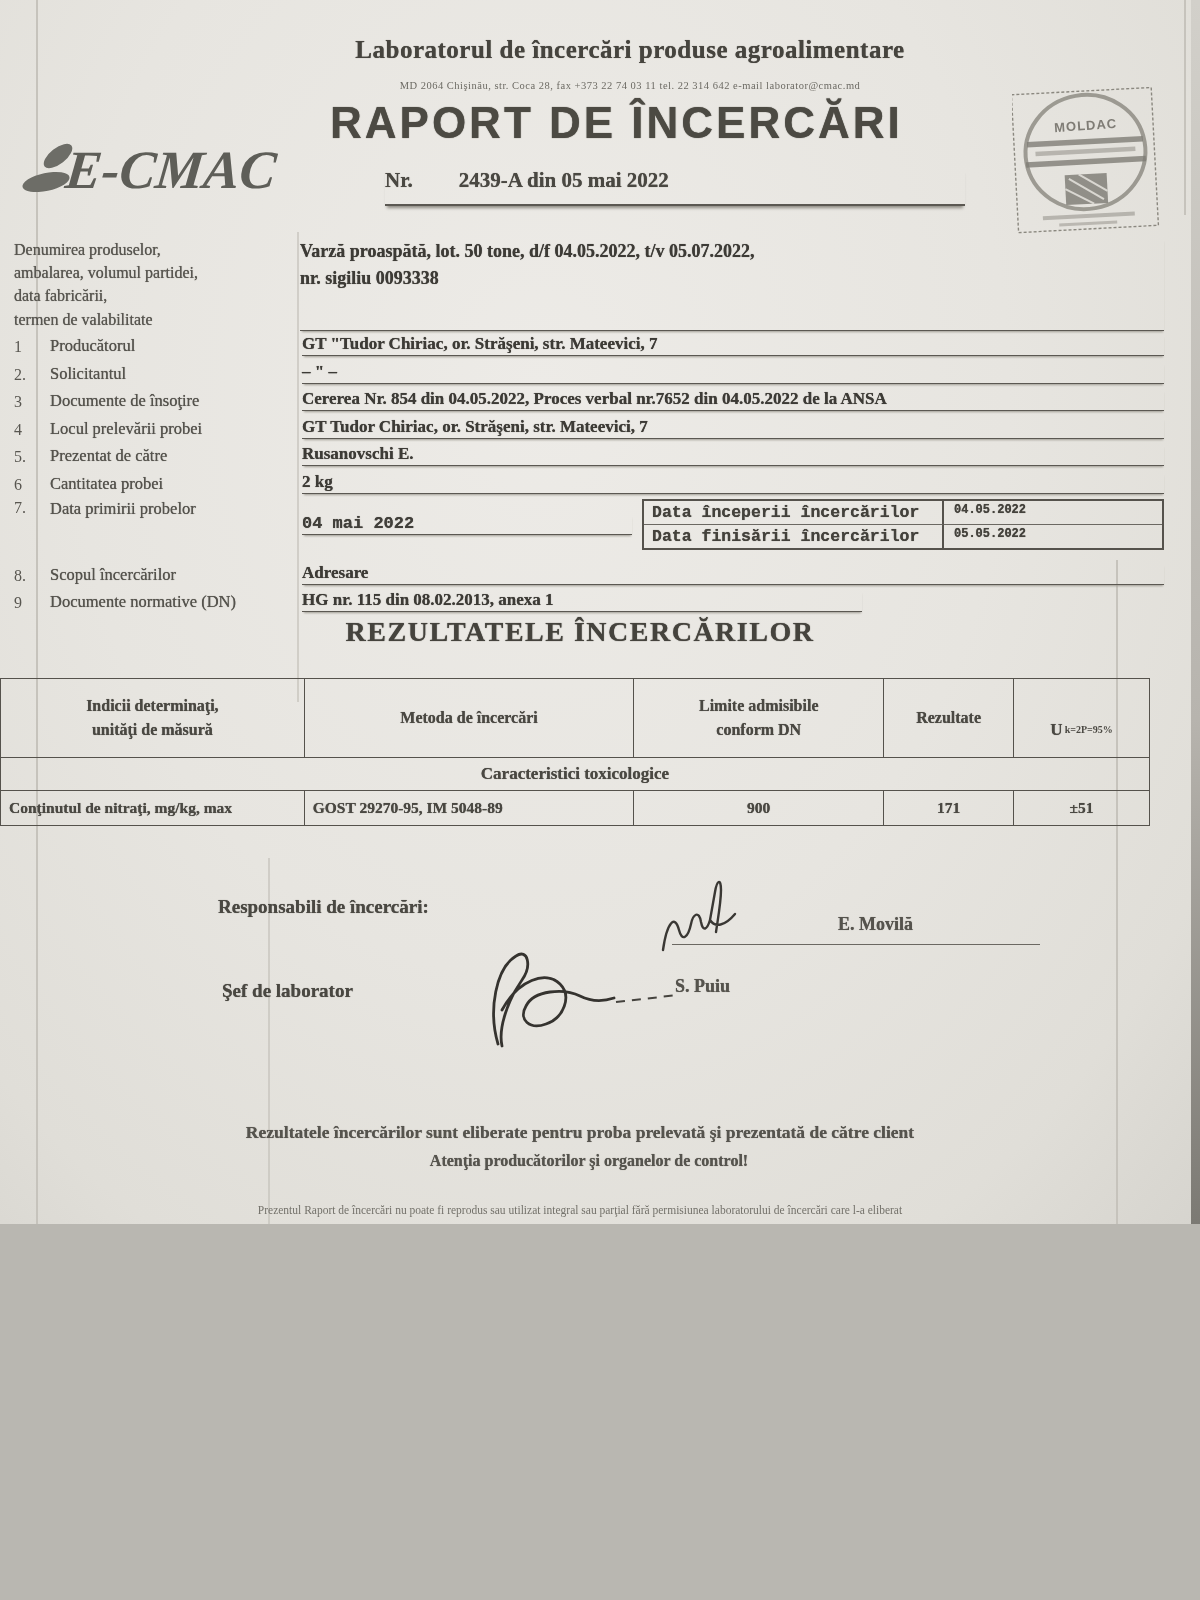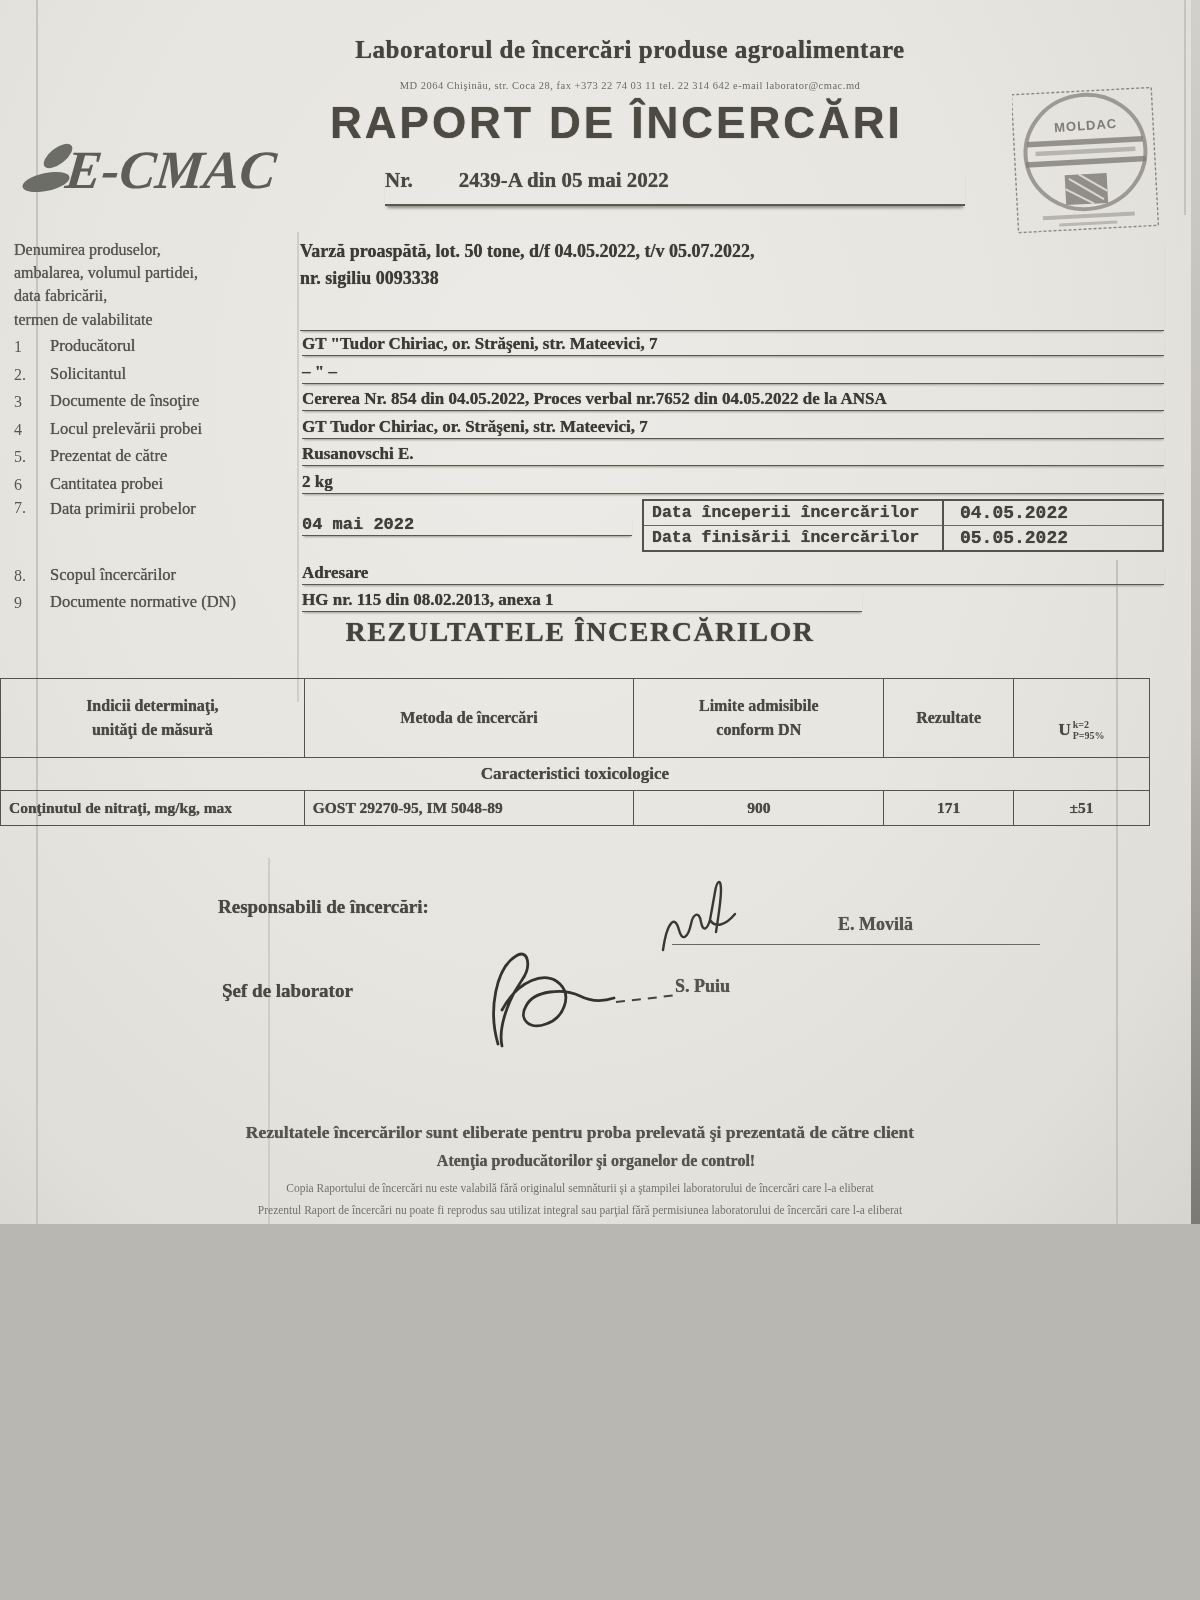--- a/index.html
+++ b/index.html
@@ -25,40 +25,40 @@
     border-bottom:1.6px solid #5b5852;box-shadow:0 2.5px 2px -1.5px #a09d94;}
   .flist{left:14px;top:334px;width:1150px;display:flex;flex-direction:column;}
   .frow{display:flex;align-items:flex-end;min-height:22px;margin-bottom:5.5px;}
   .fno{width:36px;font-size:16px;color:#585650;}
   .flabel{width:252px;font-size:16.5px;color:#55534d;}
   .fvalue{flex:1;font-size:17px;font-weight:700;color:#3d3b36;padding-bottom:1px;}
   .fvalue7{flex:1;display:flex;align-items:center;font-family:Liberation Mono, monospace;}
   .v7{width:330px;font-size:17px;font-weight:700;padding-bottom:1px;}
   .datebox{flex:1;margin-left:10px;display:grid;grid-template-columns:1fr 218px;border:2px solid #55524c;}
   .db-l{padding:2px 8px;font-size:16.5px;font-weight:700;border-right:2px solid #55524c;color:#44423c;}
-  .db-v{padding:2px 16px;font-size:18px;font-weight:700;color:#44423c;}
+  .db-v{padding:2px 10px;font-size:12px;font-weight:700;color:#44423c;}
   .db-l.r1,.db-v.r1{border-bottom:1px solid #6b6862;}
   
   .res-title{left:0;top:616px;width:1160px;text-align:center;font-size:28px;font-weight:700;letter-spacing:1.5px;color:#45433d;text-shadow:0 0 1px #45433d;}
   table.res{position:absolute;left:0;top:678px;width:1150px;border-collapse:collapse;}
   table.res th,table.res td{border:1.8px solid #55524c;color:#4a4842;}
   table.res th{font-size:16px;font-weight:700;padding:14px 8px;white-space:pre-line;line-height:1.5;}
   td.group{text-align:center;font-size:17px;font-weight:700;padding:6px;}
   td.cell{font-size:15.5px;font-weight:700;padding:8px 8px;}
   td.c{text-align:center;}
   .ucol{display:inline-flex;align-items:center;}
-  .ustack{display:inline-flex;flex-direction:column;font-size:10px;line-height:1.1;margin-left:2px;text-align:left;}
+  .ustack{display:inline-flex;font-size:10px;line-height:1.1;margin-left:2px;text-align:left;}
   .ubase{font-size:17px;}
   
   .sig-label{font-size:19px;font-weight:700;color:#4a4842;}
   .mov-under{left:672px;top:944px;width:368px;border-bottom:1.6px solid #6b6862;}
   .sig-name{font-size:18px;font-weight:700;color:#55534d;}
   
   .fl1{left:0;top:1122px;width:1160px;text-align:center;font-size:17.5px;font-weight:700;color:#56544e;}
-  .fl2{left:16px;top:1152px;width:1160px;text-align:center;font-size:16px;font-weight:700;color:#56544e;}
+  .fl2{left:9px;top:1152px;width:1160px;text-align:center;font-size:16px;font-weight:700;color:#56544e;}
   .fl3{left:0;top:1182px;width:1160px;text-align:center;font-size:11.5px;color:#73716a;filter:blur(.3px);}
   .fl4{left:0;top:1204px;width:1160px;text-align:center;font-size:11.5px;color:#73716a;filter:blur(.35px);}
   .pf-left{left:96px;top:1546px;font-size:17px;font-weight:700;color:#3c3a35;filter:blur(.4px);}
   .pf-right{left:1078px;top:1558px;font-size:16px;color:#6c6a63;filter:blur(.3px);}
   
   .crease{background:#c6c3bc;width:1.5px;}
   .edge-right{right:0;top:0;width:9px;height:1600px;background:linear-gradient(to bottom,#d2d0ca 0%,#b7b4ae 45%,#75736d 80%,#57554f 100%);}
   .teal{left:58px;top:1582px;width:46px;height:18px;background:#14494b;border-radius:2px;}
 </style>
 </head>
@@ -215,21 +215,20 @@
 
   <div class="abs sig-label scan" style="left:222px;top:980px;">Şef de laborator</div>
   <svg class="abs" style="left:468px;top:940px;" width="215" height="112" viewBox="0 0 215 112">
     <path d="M30 104 C20 70 28 28 48 16 C60 8 64 26 54 40 C40 60 30 88 34 106 M34 70 C50 40 78 30 92 44 C104 56 96 78 78 84 C62 90 50 80 58 66 C66 50 96 48 112 56 C122 61 134 62 146 58" fill="none" stroke="#35332f" stroke-width="2.8" stroke-linecap="round"></path>
     <path d="M148 62 L210 55" fill="none" stroke="#45433e" stroke-width="2" stroke-dasharray="9 7"></path>
   </svg>
   <div class="abs sig-name scan" style="left:675px;top:976px;">S. Puiu</div>
 
   <div class="abs fl1 scan">Rezultatele încercărilor sunt eliberate pentru proba prelevată şi prezentată de către client</div>
   <div class="abs fl2 scan">Atenţia producătorilor şi organelor de control!</div>
-  <div class="abs fl3">Copia Raportului de încercări nu este valabilă fără originalul semnăturii şi a ştampilei laboratorului de încercări care l-a eliberat</div>
   <div class="abs fl4">Prezentul Raport de încercări nu poate fi reprodus sau utilizat integral sau parţial fără permisiunea laboratorului de încercări care l-a eliberat</div>
 
   <div class="abs pf-left">CMAC Chişinău</div>
   <div class="abs pf-right">Pagina 1 din 1</div>
 
   <svg class="abs" style="left:106px;top:1352px;opacity:.9;" width="320" height="320" viewBox="0 0 320 320">
     <defs>
       <path id="bt" d="M 34 160 A 126 126 0 1 1 286 160"></path>
       <path id="bb" d="M 34 160 A 126 126 0 0 0 286 160"></path>
       <path id="rt" d="M 64 160 A 96 96 0 1 1 256 160"></path>

